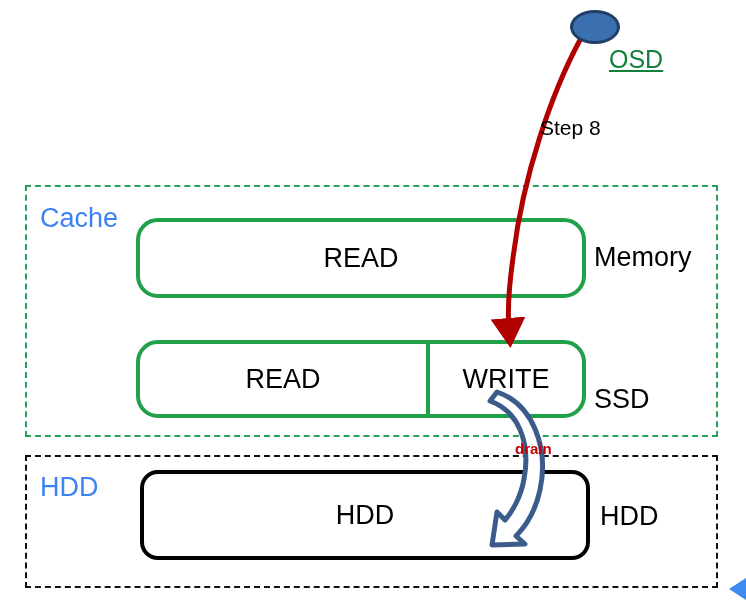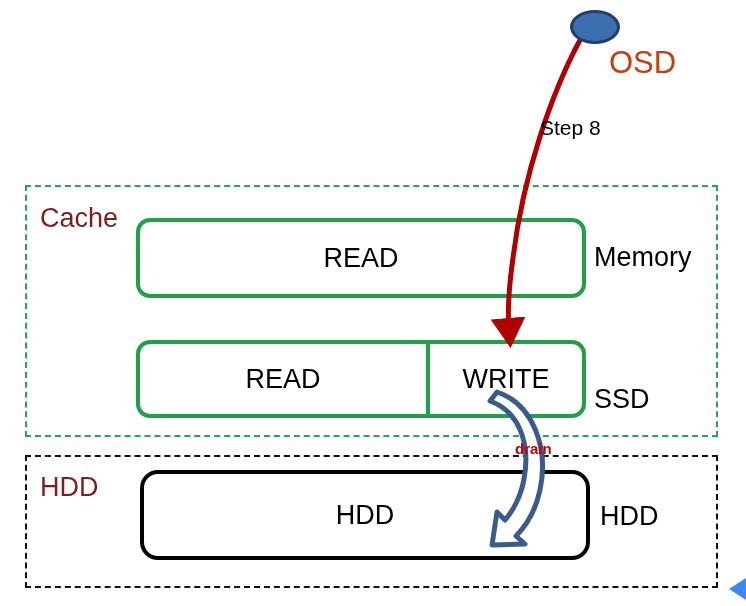--- a/index.html
+++ b/index.html
@@ -38,35 +38,35 @@
     top: 455px;
     width: 693px;
     height: 133px;
     border: 2px dashed #111111;
   }
 
   
   .region-label {
     position: absolute;
     font-size: 27px;
-    color: #7f1d1d;
+    color: #3b82f6;
     line-height: 1;
     white-space: nowrap;
   }
   #cache-region-label { left: 40px; top: 205px; }
   #hdd-region-label   { left: 40px; top: 474px; }
 
   
   .tier-box {
     position: absolute;
     box-sizing: border-box;
     display: flex;
     flex-direction: row;
     background: #ffffff;
-    border-radius: 14px;
+    border-radius: 22px;
   }
   .tier-box.green  { border: 4px solid #21a04a; }
   .tier-box.black  { border: 4px solid #000000; border-radius: 18px; }
 
   .cell {
     display: flex;
     align-items: center;
     justify-content: center;
     font-size: 27px;
     color: #000000;
@@ -104,24 +104,25 @@
     height: 34px;
     border-radius: 50%;
     background: #3b6fb0;
     border: 3px solid #1f3f66;
     box-sizing: border-box;
   }
   #osd-label {
     position: absolute;
     left: 609px;
     top: 47px;
-    font-size: 31px;
-    color: #c2410c;
-    line-height: 1;
-    white-space: nowrap;
+    font-size: 25px;
+    color: #15803d;
+    line-height: 1;
+    white-space: nowrap;
+    text-decoration: underline;
   }
 
   
   #step1-label {
     position: absolute;
     left: 540px;
     top: 117px;
     font-size: 21px;
     color: #000000;
     line-height: 1;

